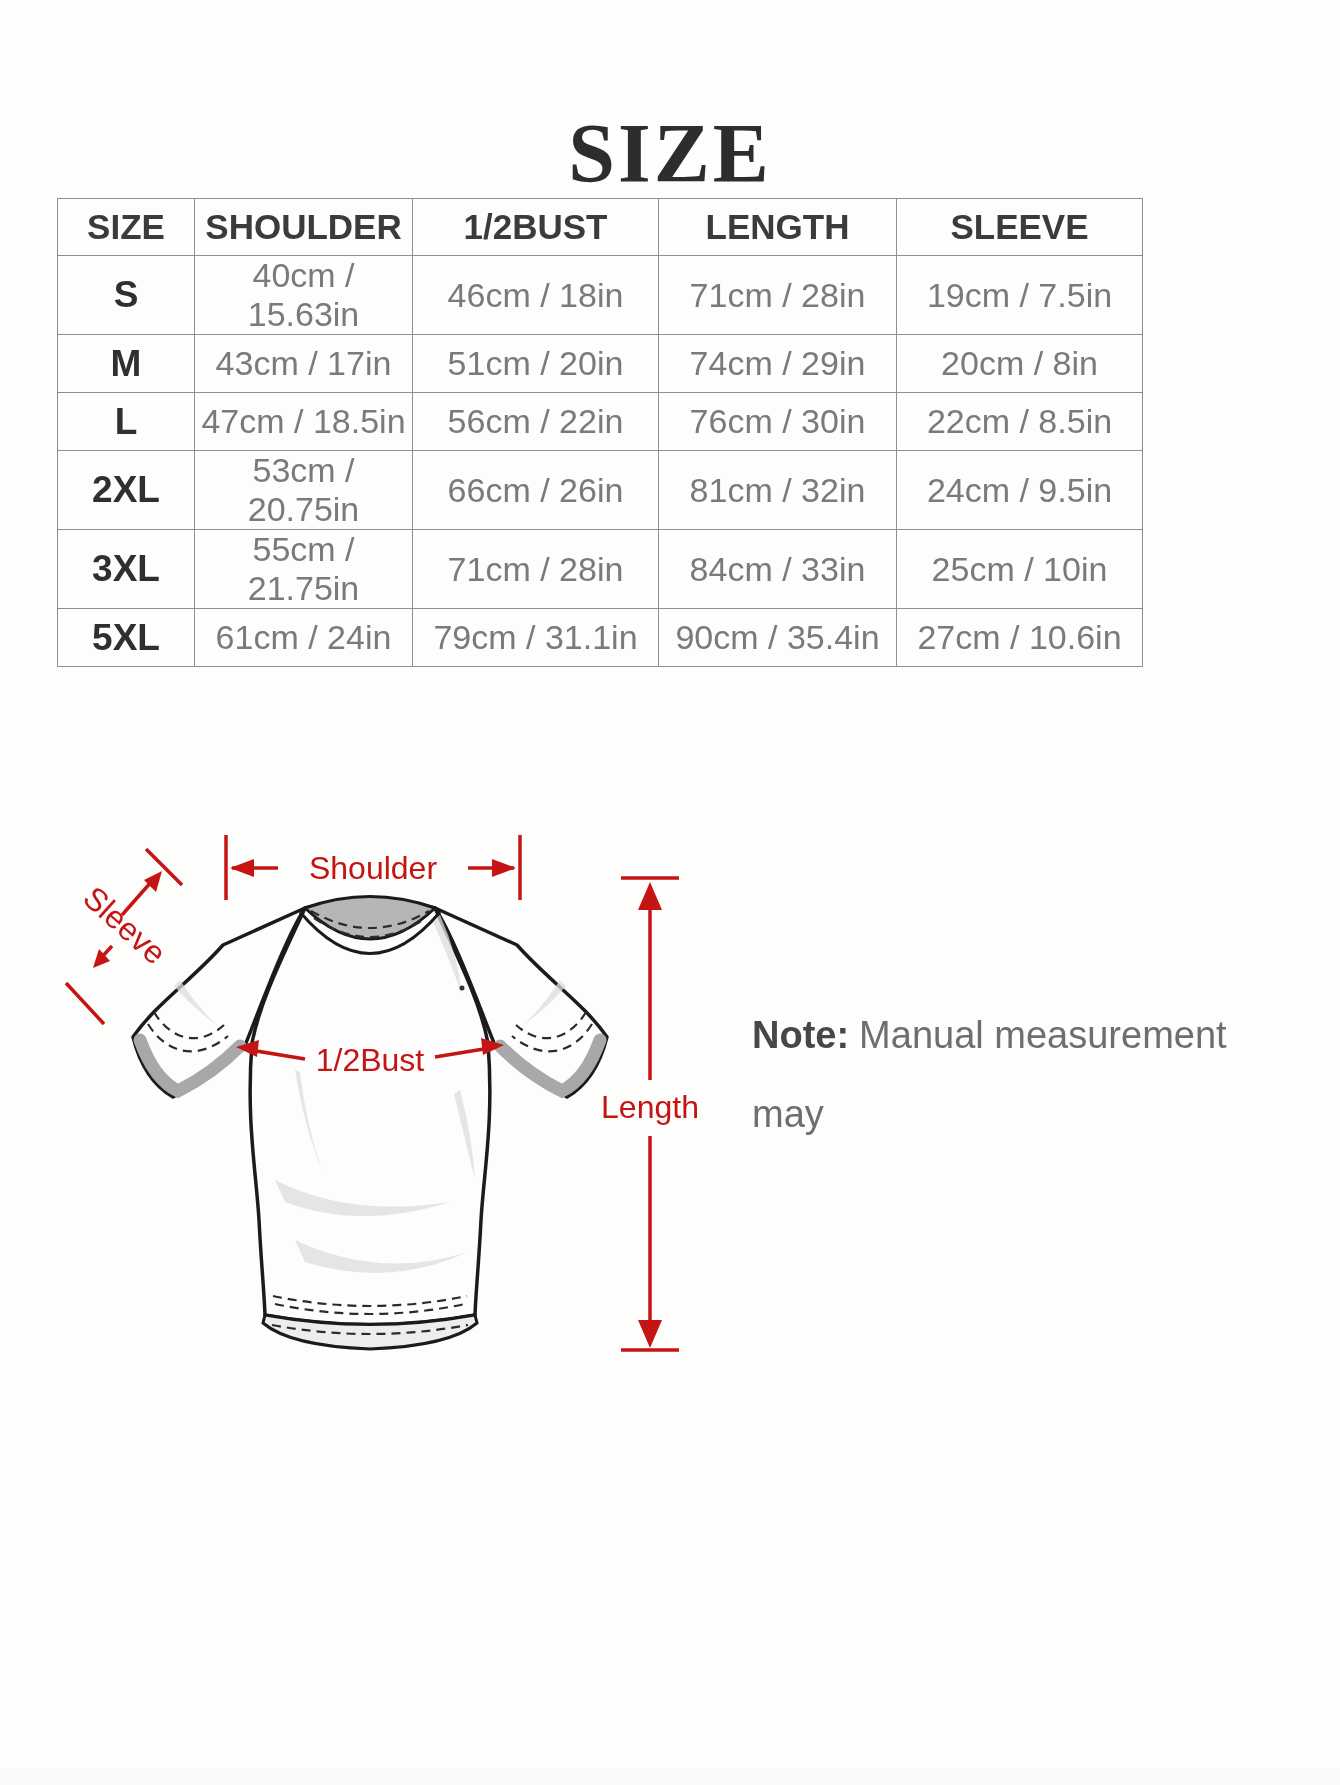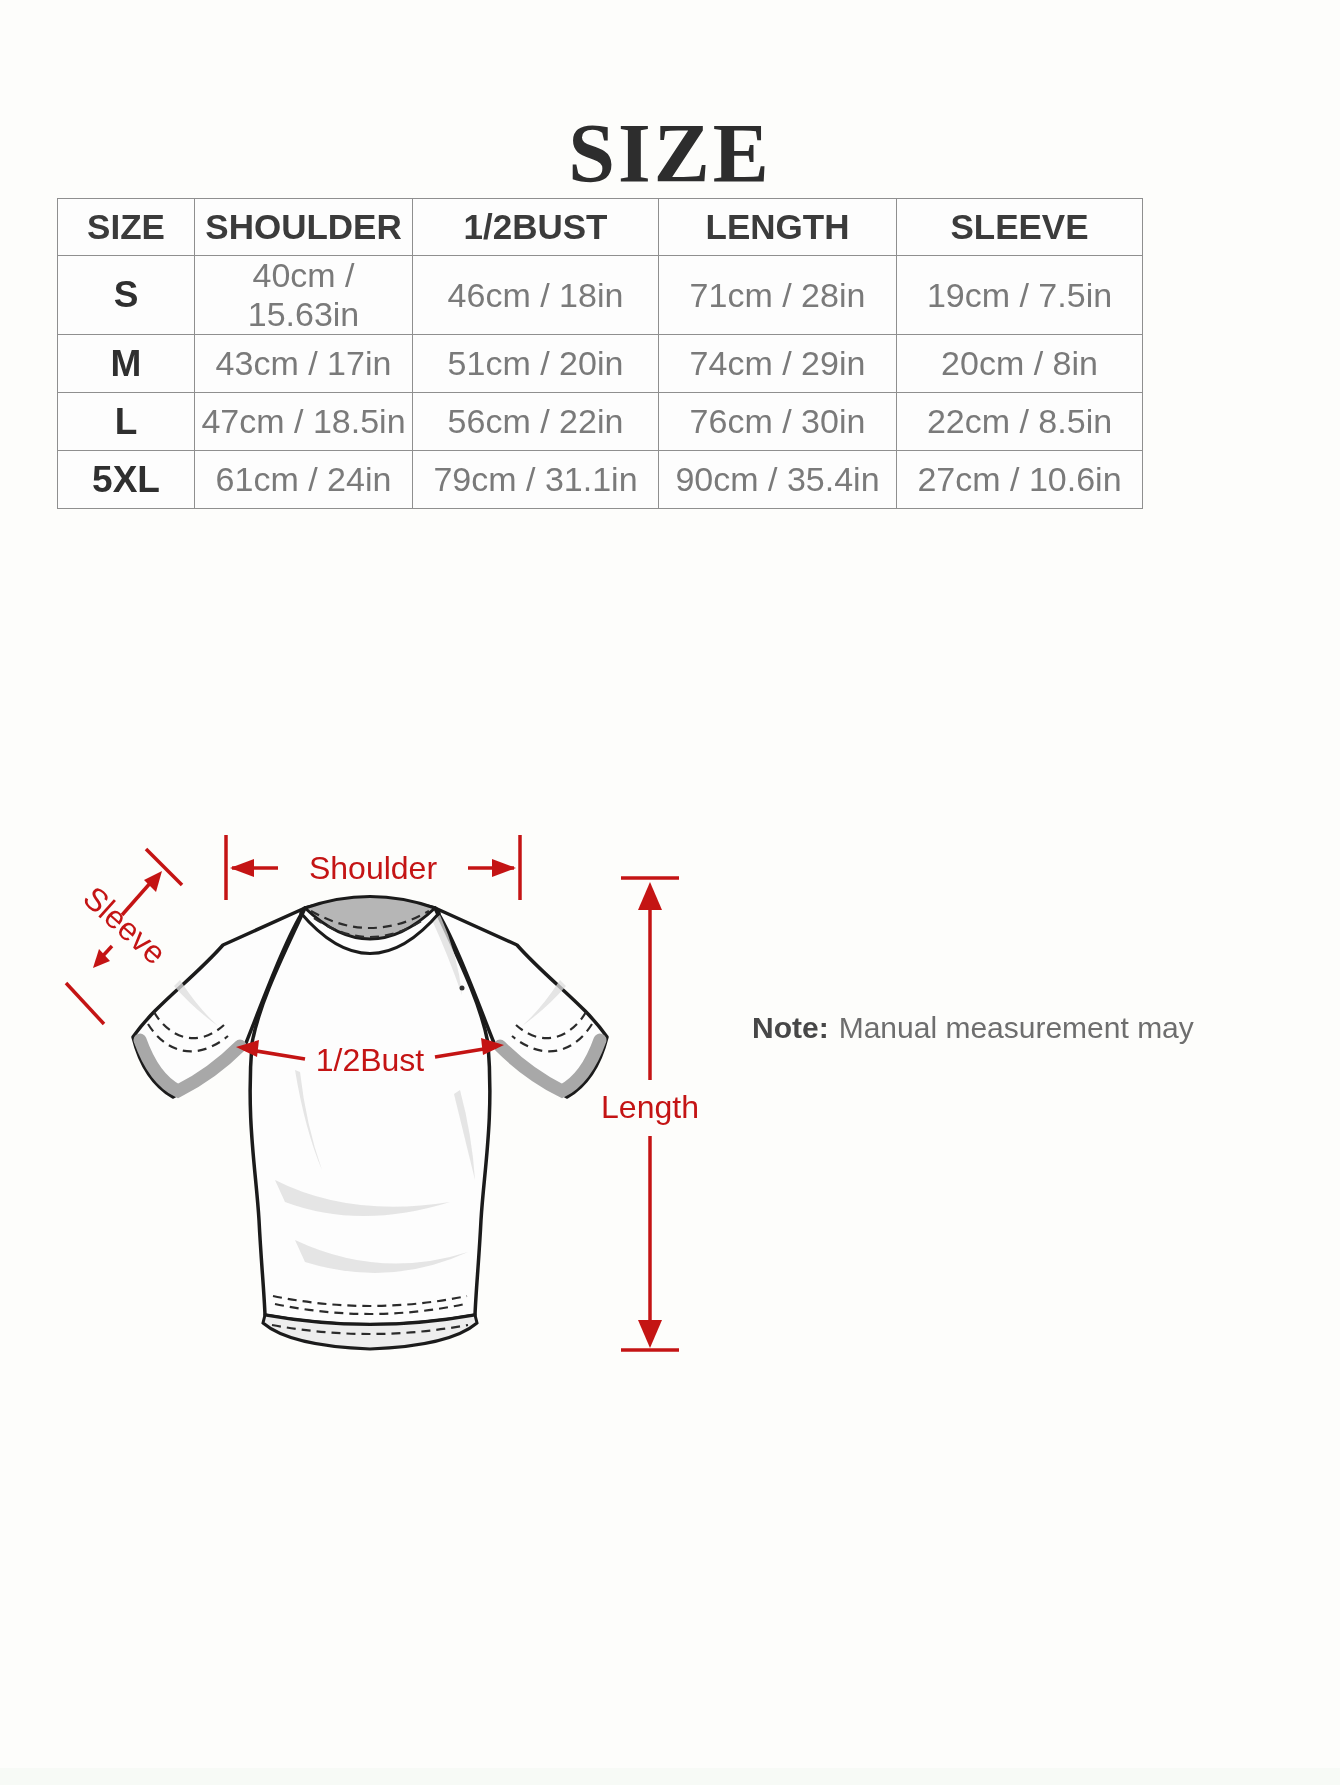--- a/index.html
+++ b/index.html
@@ -13,21 +13,21 @@
   table.size-table th,table.size-table td{border:1.5px solid #8f8f8f;text-align:center;vertical-align:middle;padding:0;}
   table.size-table th{height:56px;font-size:35px;font-weight:bold;color:#3b3b3b;}
   table.size-table td{height:57px;font-size:34px;color:#7a7a7a;}
   table.size-table td.size-col{font-size:37px;font-weight:bold;color:#2f2f2f;}
   table.size-table th:nth-child(1){width:136px;}
   table.size-table th:nth-child(2){width:217px;}
   table.size-table th:nth-child(3){width:245px;}
   table.size-table th:nth-child(4){width:237px;}
   table.size-table th:nth-child(5){width:245px;}
   .diagram-svg{position:absolute;left:60px;top:740px;}
-  .note{position:absolute;left:752px;top:958px;width:520px;font-size:30px;line-height:79px;color:#6e6e6e;}
+  .note{position:absolute;left:752px;top:958px;width:520px;font-size:38px;line-height:79px;color:#6e6e6e;}
   .note b{color:#474747;margin-right:10px;}
   .red-label{font-family:"Liberation Sans",sans-serif;font-size:32px;fill:#c41414;}
   .outline{fill:#fdfdfd;stroke:#1b1b1b;stroke-width:3.5;stroke-linejoin:round;}
   .thin-outline{fill:none;stroke:#1b1b1b;stroke-width:3;}
   .stitch{fill:none;stroke:#2b2b2b;stroke-width:2.2;stroke-dasharray:9 6;}
   .wrinkle{fill:#dcdcdc;opacity:.75;stroke:none;}
   .redline{stroke:#c41414;stroke-width:3.5;fill:none;}
   .redfill{fill:#c41414;stroke:none;}
   .bottom-strip{position:absolute;left:0;top:1768px;width:1340px;height:17px;background:#f7faf6;}
 </style>
@@ -62,20 +62,34 @@
           <td>51cm / 20in</td>
           <td>74cm / 29in</td>
           <td>20cm / 8in</td>
         </tr>
         <tr>
           <td class="size-col">L</td>
           <td>47cm / 18.5in</td>
           <td>56cm / 22in</td>
           <td>76cm / 30in</td>
           <td>22cm / 8.5in</td>
+        </tr>
+        <tr>
+          <td class="size-col">2XL</td>
+          <td>53cm / 20.75in</td>
+          <td>66cm / 26in</td>
+          <td>81cm / 32in</td>
+          <td>24cm / 9.5in</td>
+        </tr>
+        <tr>
+          <td class="size-col">3XL</td>
+          <td>55cm / 21.75in</td>
+          <td>71cm / 28in</td>
+          <td>84cm / 33in</td>
+          <td>25cm / 10in</td>
         </tr>
         <tr>
           <td class="size-col">5XL</td>
           <td>61cm / 24in</td>
           <td>79cm / 31.1in</td>
           <td>90cm / 35.4in</td>
           <td>27cm / 10.6in</td>
         </tr>
       </tbody>
   </table>

